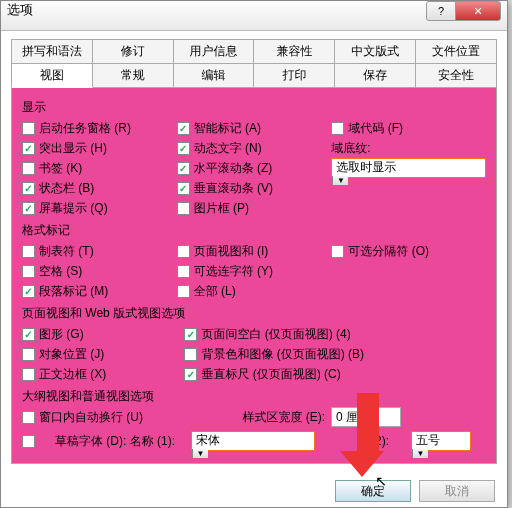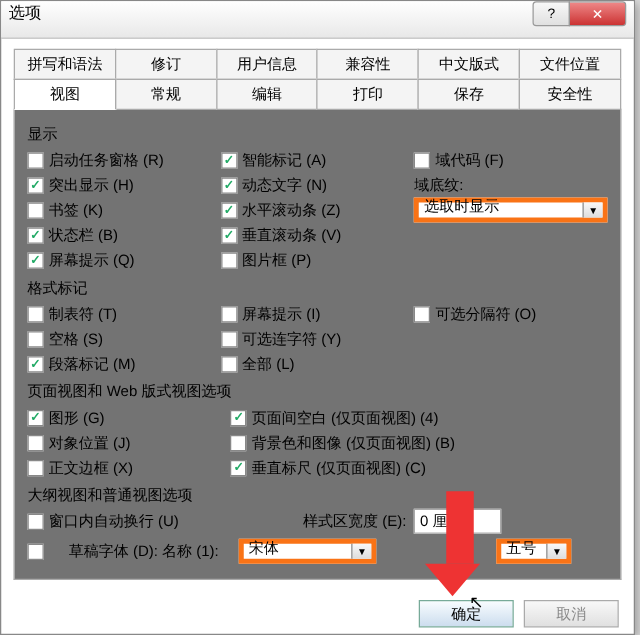--- a/index.html
+++ b/index.html
@@ -11,29 +11,29 @@
 .tb-btn { width: 30px; height: 20px; border: 1px solid #999; display: flex; align-items: center; justify-content: center; font-size: 11px; margin-left: -1px; background: linear-gradient(#f8f8f8,#e0e0e0); cursor: pointer; }
 .tb-close { background: linear-gradient(#e88,#c33); color: #fff; width: 46px; border-radius: 0 3px 3px 0; }
 .tb-help { border-radius: 3px 0 0 3px; }
 .content { padding: 8px 10px 10px 10px; }
 .tabs { position: relative; }
 .tabrow { display: flex; }
 .tab { flex: 1; text-align: center; padding: 3px 0; border: 1px solid #aaa; background: #f4f4f4; cursor: pointer; margin-left: -1px; font-size: 12px; }
 .tabrow .tab:first-child { margin-left: 0; }
 .tabrow2 { margin-top: -1px; }
 .tab.active { background: #fff; border-bottom: 1px solid #fff; position: relative; z-index: 2; }
-.pane { border: 1px solid #aaa; border-top: none; padding: 8px 10px 12px 10px; background: #737373; margin-top: -1px; }
+.pane { border: 1px solid #aaa; border-top: none; padding: 8px 10px 12px 10px; background: #ec4899; margin-top: -1px; }
 .section-title { margin: 4px 0 2px 0; font-size: 12px; }
 .grid { display: flex; }
 .col { flex: 1; min-width: 0; }
 .row { display: flex; align-items: center; height: 20px; white-space: nowrap; }
 .cb { width: 13px; height: 13px; border: 1px solid #888; background: #fff; display: inline-flex; align-items: center; justify-content: center; margin-right: 4px; font-size: 10px; color: #2a6; cursor: pointer; flex-shrink: 0; }
 .cb.checked::after { content: "✓"; font-weight: bold; }
 .lab { white-space: nowrap; font-size: 12px; }
-.select { display: flex; align-items: flex-end; border: 4px solid #f97316; height: 20px; background: #fff; }
+.select { display: flex; align-items: flex-start; border: 1px solid #f97316; height: 20px; background: #fff; flex-direction: column; }
 .select-text { flex: 1; padding: 0 4px; font-size: 12px; }
 .select-btn { width: 16px; height: 100%; border-left: 1px solid #888; display: flex; align-items: center; justify-content: center; background: linear-gradient(#f8f8f8,#ddd); cursor: pointer; font-size: 8px; }
 .field-label { margin-right: 6px; font-size: 12px; white-space: nowrap; }
 .textfield { border: 1px solid #aaa; height: 20px; padding: 0 4px; background: #fff; font-size: 12px; display: flex; align-items: center; flex: 1; min-width: 0; }
 .footer { display: flex; justify-content: flex-end; gap: 8px; padding: 6px 12px; position: relative; }
 .btn { width: 76px; height: 22px; border: 1px solid #7a9; background: linear-gradient(#f8fcff,#cde); cursor: pointer; font-size: 12px; display: flex; align-items: center; justify-content: center; }
 .btn.cancel { border-color: #aaa; background: linear-gradient(#f8f8f8,#e0e0e0); color: #888; }
 .arrow { position: absolute; left: 350px; top: 392px; z-index: 50; pointer-events: none; }
 .arrow-body { width: 22px; height: 58px; background: #e33; margin: 0 auto; }
 .arrow-head { width: 0; height: 0; border-left: 22px solid transparent; border-right: 22px solid transparent; border-top: 26px solid #e33; margin-left: -11px; }
@@ -148,21 +148,21 @@
                 <span class="lab">空格 (S)</span>
               </div>
             <div class="row">
                 <span class="cb checked"></span>
                 <span class="lab">段落标记 (M)</span>
               </div>
           </div>
           <div class="col">
             <div class="row">
                 <span class="cb"></span>
-                <span class="lab">屏幕提示 (I)</span>
+                <span class="lab">页面视图和 (I)</span>
               </div>
             <div class="row">
                 <span class="cb"></span>
                 <span class="lab">可选连字符 (Y)</span>
               </div>
             <div class="row">
                 <span class="cb"></span>
                 <span class="lab">全部 (L)</span>
               </div>
           </div>
@@ -219,21 +219,21 @@
               <span class="field-label">样式区宽度 (E):</span>
               <div class="textfield" style="max-width:70px">
                   <span>0 厘米</span>
                 </div>
             </div>
           </div>
         </div>
         <div class="bottomrow">
           <span class="cb"></span>
           <span class="lab">草稿字体 (D): 名称 (1):</span>
-          <div class="select" style="width:110px">
+          <div class="select" style="width:124px">
             <span class="select-text">宋体</span>
             <span class="select-btn">▼</span>
           </div>
           <span class="field-label" style="margin-left:40px">(2):</span>
           <div class="select" style="width:60px">
             <span class="select-text">五号</span>
             <span class="select-btn">▼</span>
           </div>
         </div>
 

